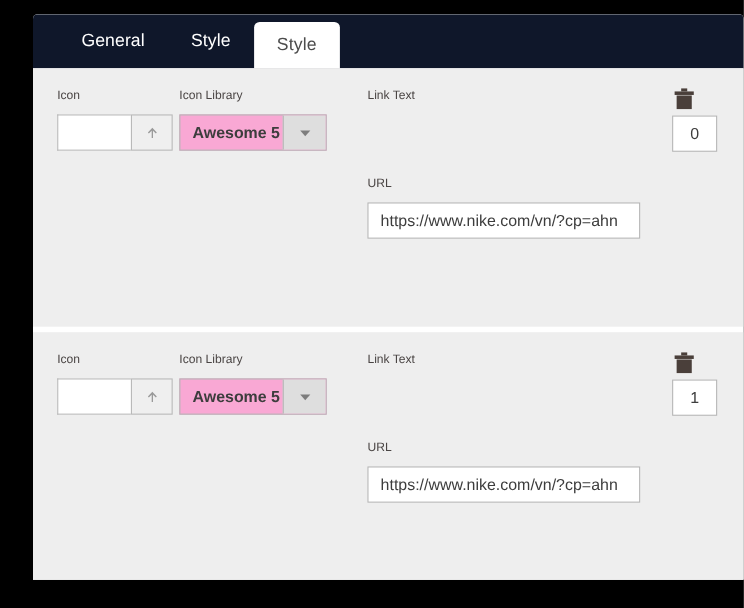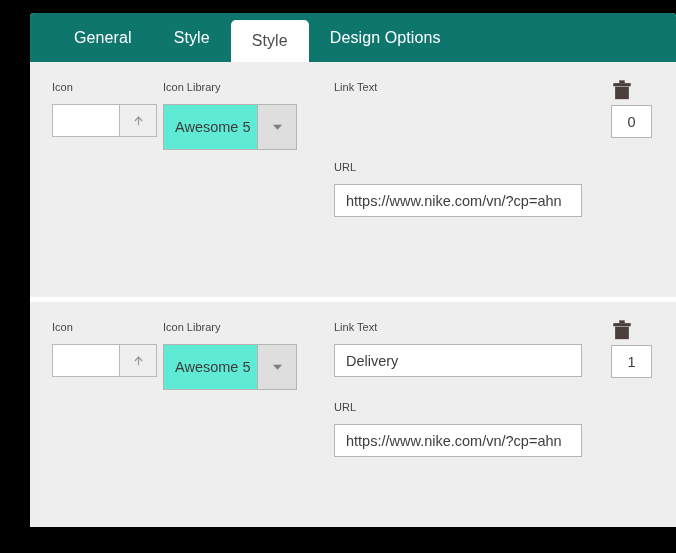--- a/index.html
+++ b/index.html
@@ -20,21 +20,21 @@
     height: 514px;
     background: #ffffff;
     border-radius: 4px 4px 0 0;
     overflow: hidden;
   }
 
   
   .tabbar {
     position: relative;
     height: 49px;
-    background: #0f766e;
+    background: #0f172a;
     display: flex;
     align-items: flex-end;
     padding-left: 23px;
     box-sizing: border-box;
   }
   .tab {
     font-size: 16px;
     color: #ffffff;
     padding: 0 21px;
     height: 49px;
@@ -110,24 +110,25 @@
   .arrow-up {
     display: block;
     width: 13px;
     height: 13px;
   }
 
   
   .select-combo {
     display: flex;
     width: 134px;
-    height: 46px;
+    height: 33px;
     border: 1px solid #b5b5b5;
     box-sizing: border-box;
-    background: #5eead4;
+    background: #f9a8d4;
+    font-weight: bold;
   }
   .select-combo .val {
     flex: 1;
     display: flex;
     align-items: center;
     padding-left: 11px;
     font-size: 14.5px;
     color: #3d3d3d;
     white-space: nowrap;
     overflow: hidden;
@@ -186,21 +187,20 @@
 </style>
 </head>
 <body>
 
 <div id="panel">
 
   <div class="tabbar">
     <div class="tab">General</div>
     <div class="tab">Style</div>
     <div class="tab active">Style</div>
-    <div class="tab">Design Options</div>
   </div>
 
   <div class="panel-body">
 
     <div class="item-row" style="height:198px;">
       <div class="inner">
 
         <div class="field" style="left:22px; top:0;">
           <div class="field-label">Icon</div>
           <div class="icon-combo">
@@ -268,21 +268,20 @@
             <div class="caret-box">
               <svg class="caret-down" viewBox="0 0 12 8">
                 <path d="M1 1.5 L11 1.5 L6 7 Z" fill="#7d7d7d"></path>
               </svg>
             </div>
           </div>
         </div>
 
         <div class="field" style="left:304px; top:0;">
           <div class="field-label">Link Text</div>
-          <div class="text-input">Delivery</div>
         </div>
 
         <div class="field" style="left:304px; top:80px;">
           <div class="field-label">URL</div>
           <div class="text-input">https://www.nike.com/vn/?cp=ahn</div>
         </div>
 
         <div class="field" style="left:581px; top:0;">
           <svg class="trash-btn" viewBox="0 0 24 24">
             <rect x="9" y="1.5" width="6" height="3" fill="#4a3f3a"></rect>

